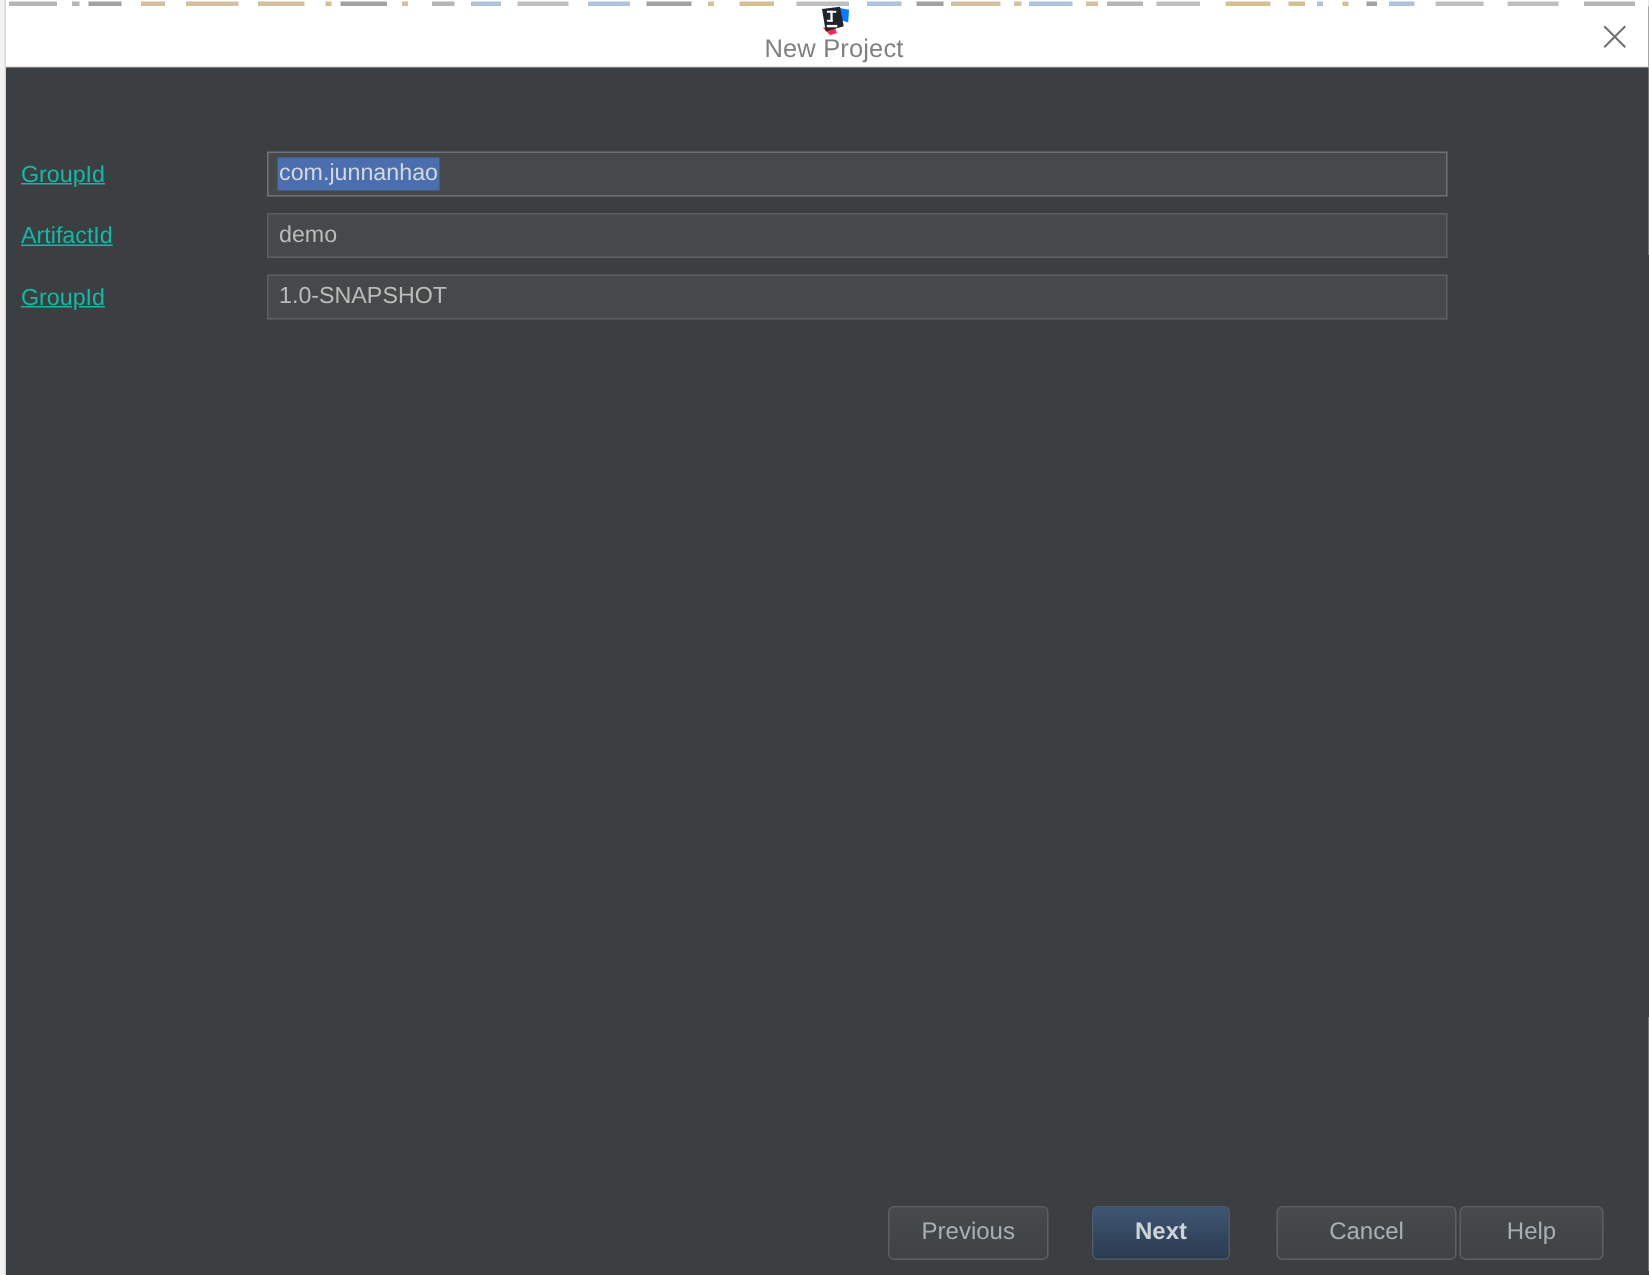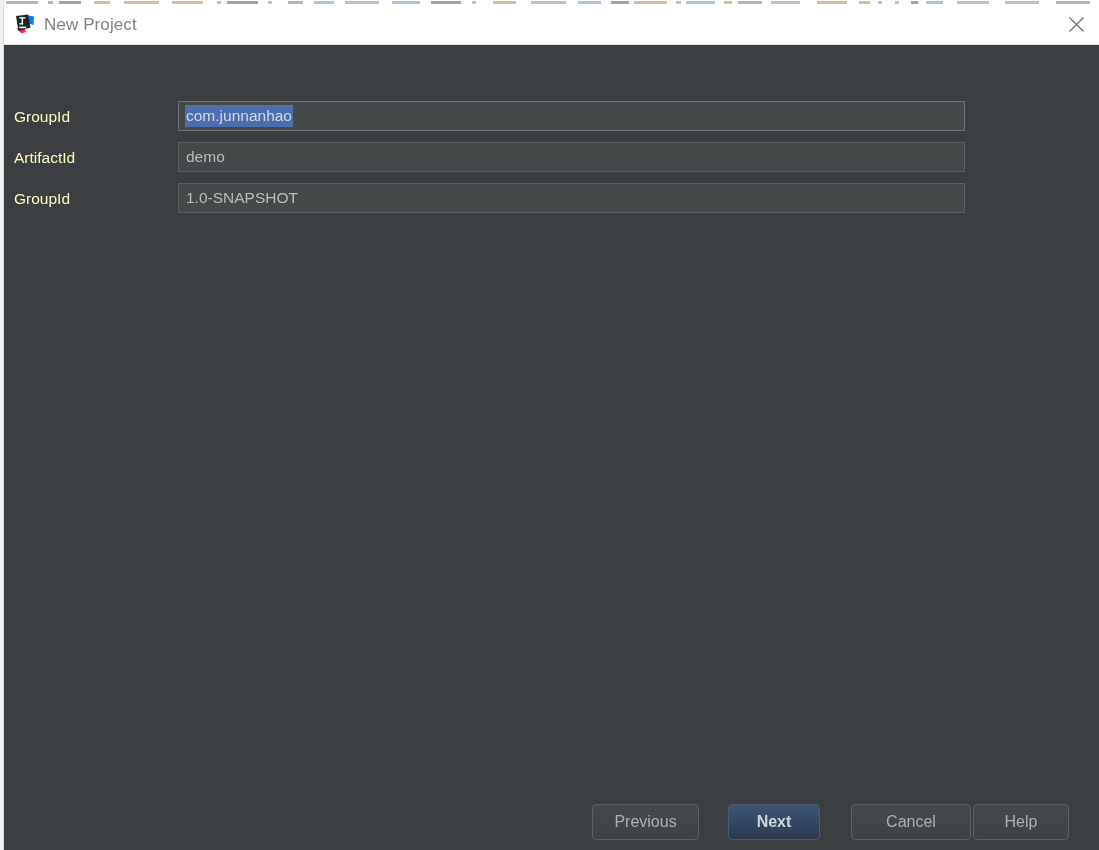--- a/index.html
+++ b/index.html
@@ -48,20 +48,21 @@
   }
 
   
   #titlebar {
     position: relative;
     height: 40px;
     background: #ffffff;
     border-bottom: 1px solid #e3e3e3;
     display: flex;
     align-items: center;
+    flex-direction: column;
   }
   #app-icon {
     width: 20px; height: 20px;
     margin-left: 11px;
     position: relative;
     flex: none;
   }
   #title-text {
     margin-left: 9px;
     font-size: 17px;
@@ -98,22 +99,23 @@
     position: relative;
     height: 41px;
   }
   .form-label {
     position: absolute;
     left: 10px;
     top: 0;
     height: 32px;
     line-height: 32px;
     font-size: 15.5px;
-    color: #fef9c3;
+    color: #14b8a6;
     white-space: nowrap;
+    text-decoration: underline;
   }
   .form-input {
     position: absolute;
     left: 174px;
     top: 0;
     width: 787px;
     height: 30px;
     box-sizing: border-box;
     background: #45494a;
     border: 1px solid #5e6060;

